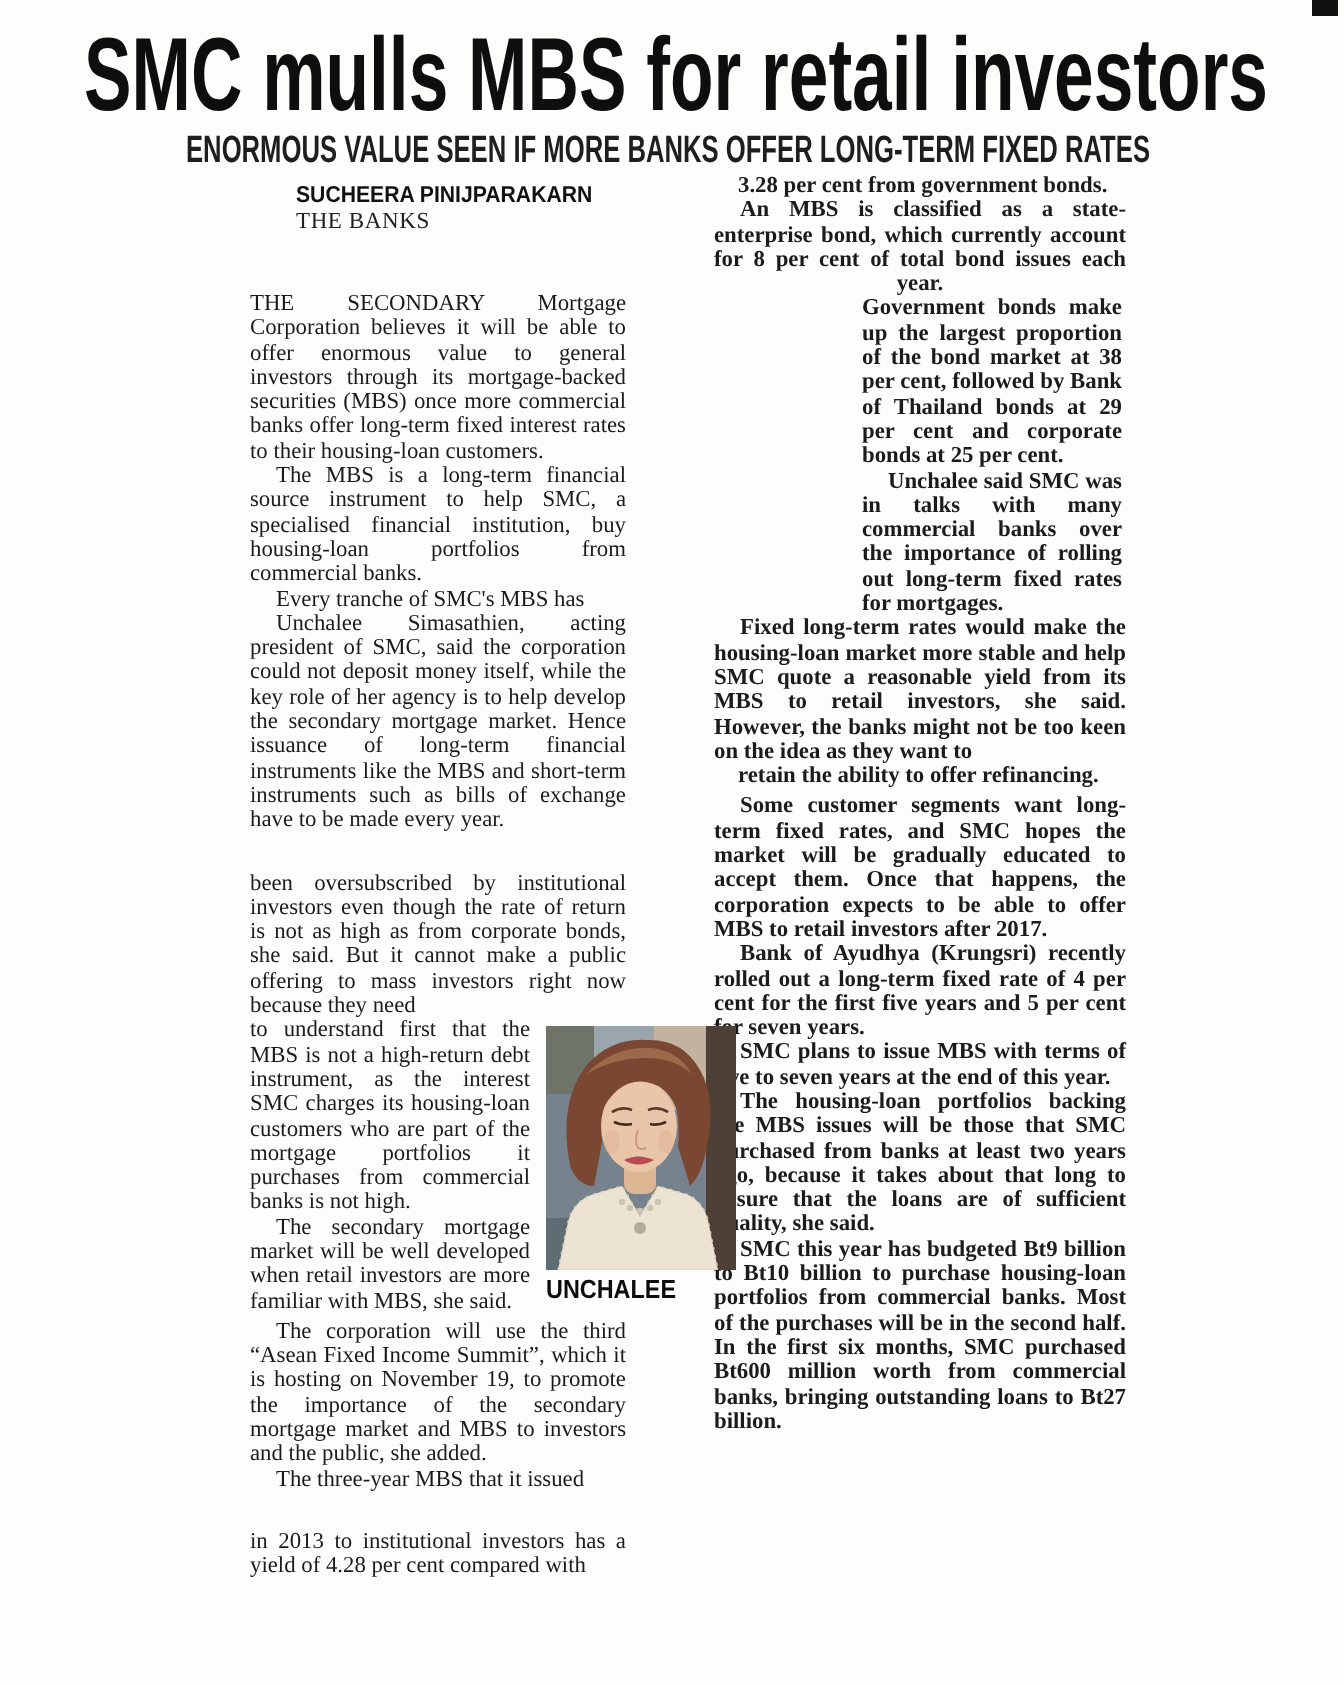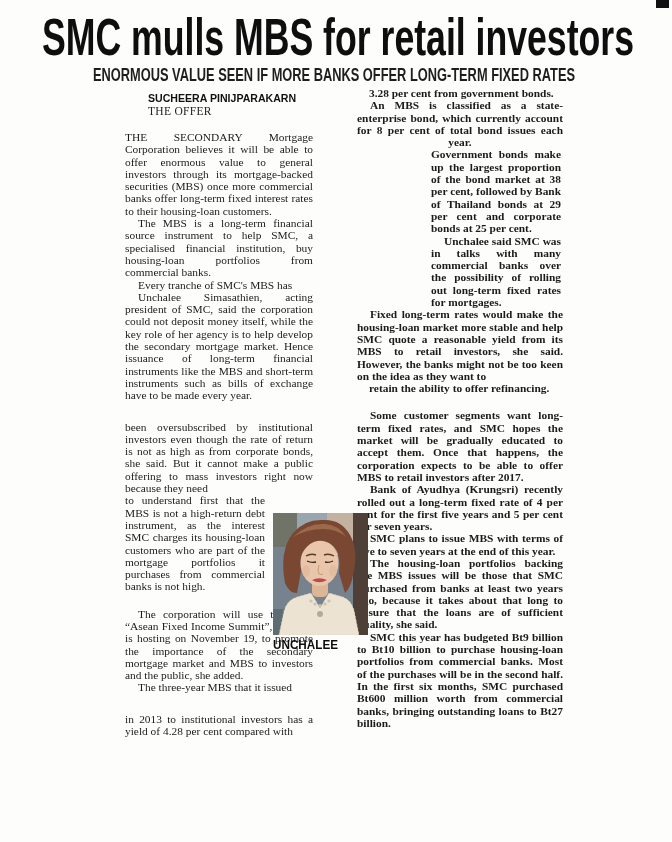--- a/index.html
+++ b/index.html
@@ -14,28 +14,28 @@
   .byline{position:absolute;left:148px;top:93px;line-height:11px;}
   .byline .author{
     font-family:"Liberation Sans","DejaVu Sans",sans-serif;
     font-weight:bold;font-size:11.5px;color:#111;
     transform:scaleX(0.92);transform-origin:left center;white-space:nowrap;
   }
   .byline .publication{
     font-size:11.5px;color:#222;letter-spacing:0.3px;margin-top:2px;
   }
   .col{position:absolute;font-size:11.4px;line-height:12.3px;text-align:justify;}
-  .col1{left:125px;top:131px;width:188px;}
+  .col1{left:125px;top:146px;width:188px;}
   .col2{left:357px;top:87px;width:206px;font-weight:bold;}
   .para{margin:0;}
   .ind{text-indent:13px;}
   .ind16{text-indent:12px;}
   .narrow{width:140px;}
   .narrow2{margin-left:74px;width:130px;}
-  .gap3{margin-top:15px;}
+  .gap3{margin-top:3px;}
   .gap4{margin-top:19px;}
   .gap10{}
   .center-last{text-align-last:center;}
   .photo{position:absolute;left:273px;top:513px;width:95px;height:122px;}
   .photo-caption{
     position:absolute;left:273px;top:637px;width:100px;
     font-family:"Liberation Sans","DejaVu Sans",sans-serif;
     font-weight:bold;font-size:13px;color:#0d0d0d;
     transform:scaleX(0.9);transform-origin:left center;white-space:nowrap;
   }
@@ -49,40 +49,41 @@
   <svg class="headline-svg" width="606" height="60">
     <text x="6" y="50" textLength="592" lengthAdjust="spacingAndGlyphs" font-family="Liberation Sans, DejaVu Sans, sans-serif" font-weight="bold" font-size="52" fill="#0e0e0e">SMC mulls MBS for retail investors</text>
   </svg>
 
   <svg class="subtitle-svg" width="490" height="25">
     <text x="2" y="18" textLength="482" lengthAdjust="spacingAndGlyphs" font-family="Liberation Sans, DejaVu Sans, sans-serif" font-weight="bold" font-size="19" fill="#1e1e1e">ENORMOUS VALUE SEEN IF MORE BANKS OFFER LONG-TERM FIXED RATES</text>
   </svg>
 
   <div class="byline">
     <div class="author">SUCHEERA PINIJPARAKARN</div>
-    <div class="publication">THE OFFER</div>
+    <div class="publication">THE BANKS</div>
   </div>
 
   <div class="col col1">
     <p class="para">THE SECONDARY Mortgage Corporation believes it will be able to offer enormous value to general investors through its mortgage-backed securities (MBS) once more commercial banks offer long-term fixed interest rates to their housing-loan customers.</p>
     <p class="para ind">The MBS is a long-term financial source instrument to help SMC, a specialised financial institution, buy housing-loan portfolios from commercial banks.</p>
     <p class="para ind">Every tranche of SMC's MBS has</p>
     <p class="para ind">Unchalee Simasathien, acting president of SMC, said the corporation could not deposit money itself, while the key role of her agency is to help develop the secondary mortgage market. Hence issuance of long-term financial instruments like the MBS and short-term instruments such as bills of exchange have to be made every year.</p>
     <p class="para gap4">been oversubscribed by institutional investors even though the rate of return is not as high as from corporate bonds, she said. But it cannot make a public offering to mass investors right now because they need</p>
     <p class="para narrow">to understand first that the MBS is not a high-return debt instrument, as the interest SMC charges its housing-loan customers who are part of the mortgage portfolios it purchases from commercial banks is not high.</p>
+    <p class="para narrow ind">The secondary mortgage market will be well developed when retail investors are more familiar with MBS, she said.</p>
     <p class="para ind gap3">The corporation will use the third “Asean Fixed Income Summit”, which it is hosting on November 19, to promote the importance of the secondary mortgage market and MBS to investors and the public, she added.</p>
     <p class="para ind">The three-year MBS that it issued</p>
     <p class="para gap4">in 2013 to institutional investors has a yield of 4.28 per cent compared with</p>
   </div>
 
   <div class="col col2">
     <p class="para ind16">3.28 per cent from government bonds.</p>
     <p class="para ind center-last">An MBS is classified as a state-enterprise bond, which currently account for 8 per cent of total bond issues each year.</p>
     <p class="para narrow2">Government bonds make up the largest proportion of the bond market at 38 per cent, followed by Bank of Thailand bonds at 29 per cent and corporate bonds at 25 per cent.</p>
-    <p class="para narrow2 ind">Unchalee said SMC was in talks with many commercial banks over the possibility of rolling out long-term fixed rates for mortgages.</p>
+    <p class="para narrow2 ind">Unchalee said SMC was in talks with many commercial banks over the importance of rolling out long-term fixed rates for mortgages.</p>
     <p class="para ind">Fixed long-term rates would make the housing-loan market more stable and help SMC quote a reasonable yield from its MBS to retail investors, she said. However, the banks might not be too keen on the idea as they want to</p>
     <p class="para ind16 gap10">retain the ability to offer refinancing.</p>
     <p class="para ind gap3">Some customer segments want long-term fixed rates, and SMC hopes the market will be gradually educated to accept them. Once that happens, the corporation expects to be able to offer MBS to retail investors after 2017.</p>
     <p class="para ind">Bank of Ayudhya (Krungsri) recently rolled out a long-term fixed rate of 4 per cent for the first five years and 5 per cent for seven years.</p>
     <p class="para ind">SMC plans to issue MBS with terms of five to seven years at the end of this year.</p>
     <p class="para ind">The housing-loan portfolios backing the MBS issues will be those that SMC purchased from banks at least two years ago, because it takes about that long to ensure that the loans are of sufficient quality, she said.</p>
     <p class="para ind">SMC this year has budgeted Bt9 billion to Bt10 billion to purchase housing-loan portfolios from commercial banks. Most of the purchases will be in the second half. In the first six months, SMC purchased Bt600 million worth from commercial banks, bringing outstanding loans to Bt27 billion.</p>
   </div>
 
   <svg class="photo" viewBox="0 0 95 122">

